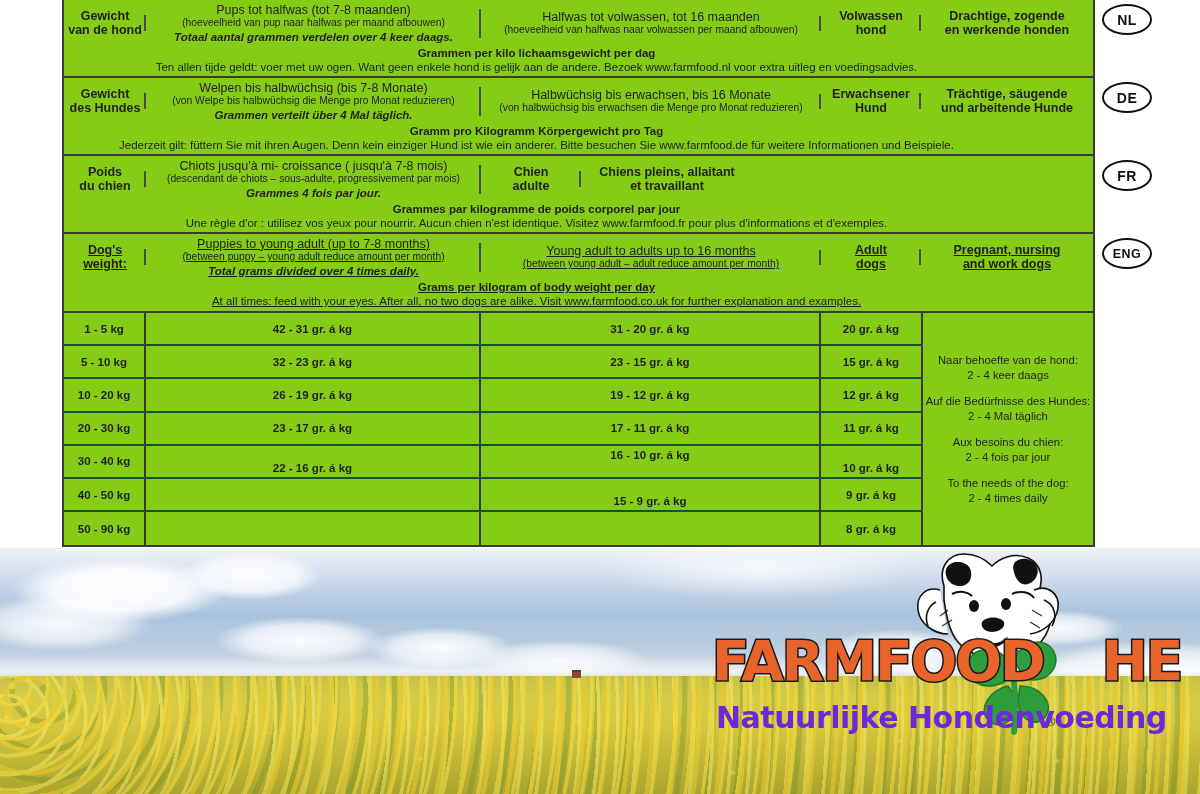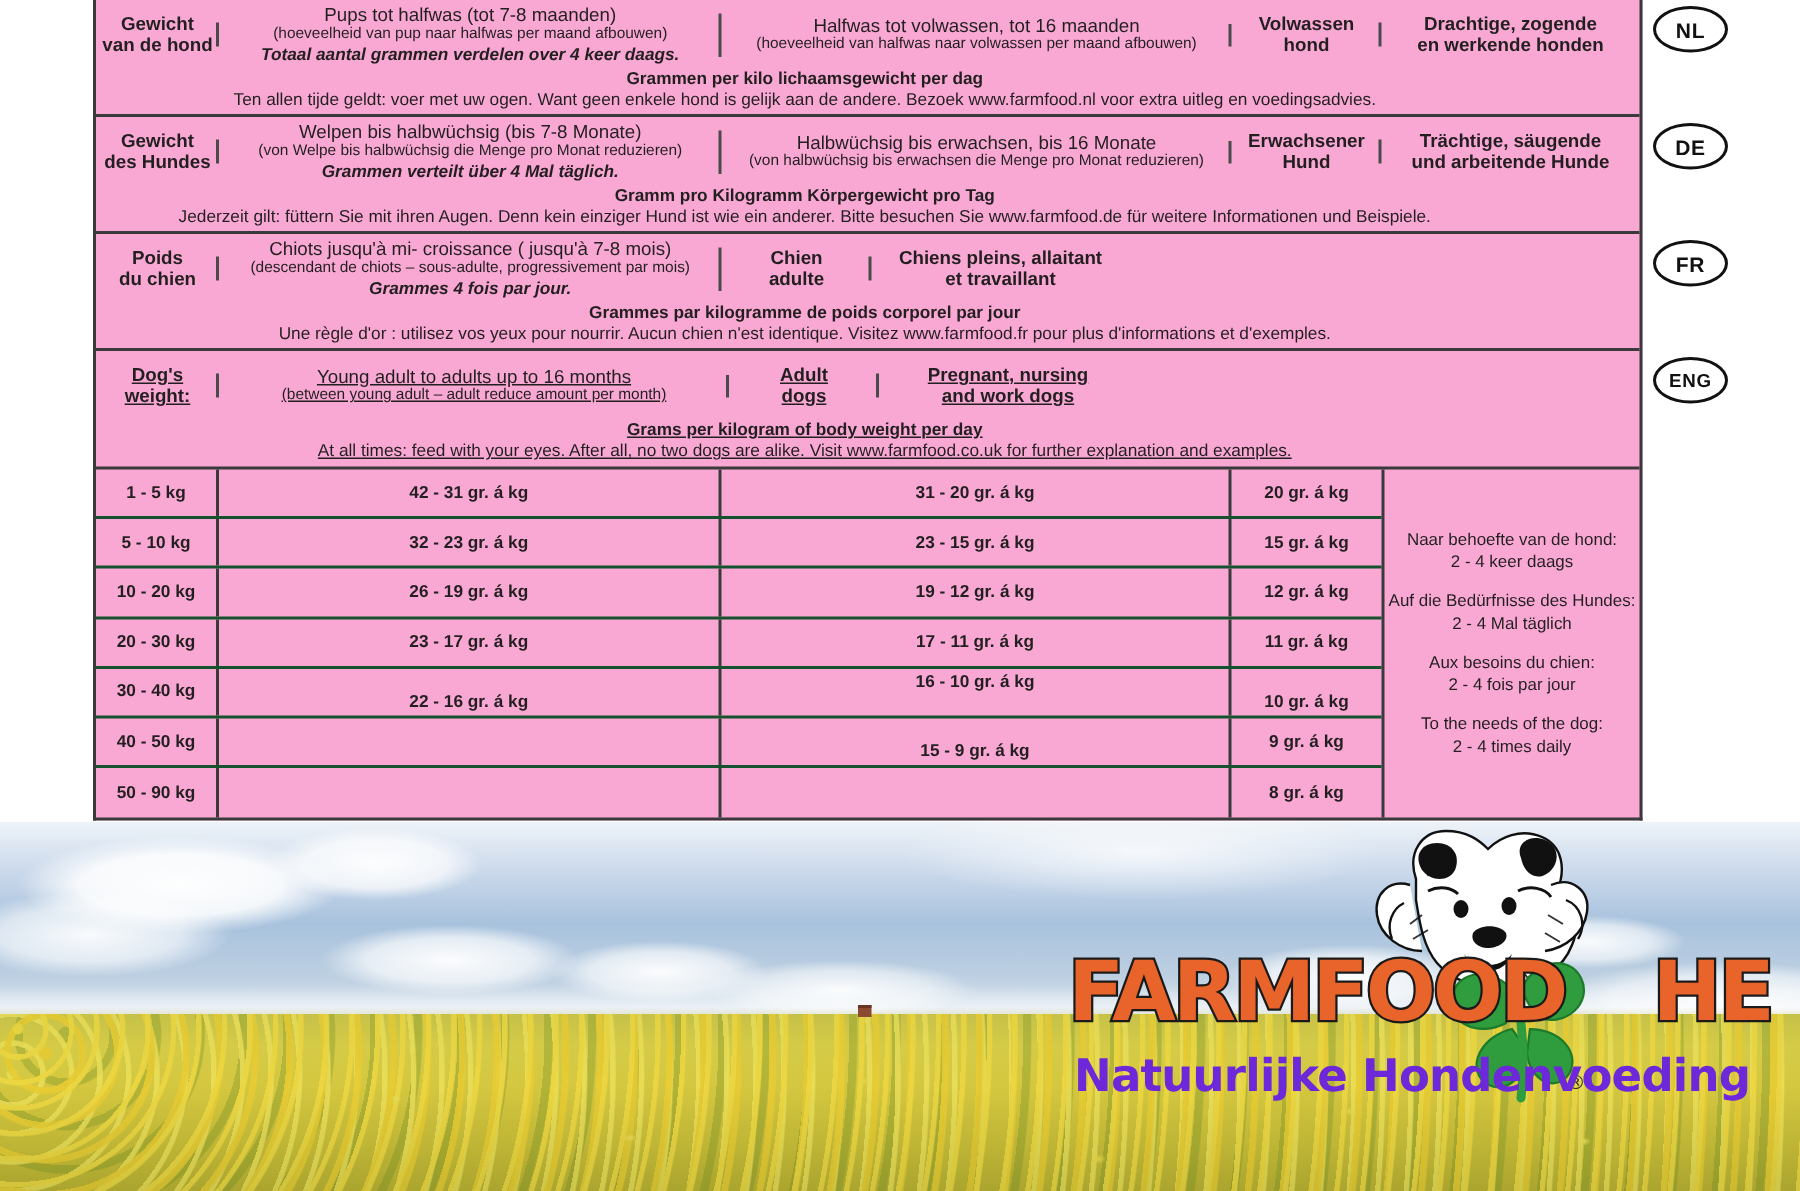--- a/index.html
+++ b/index.html
@@ -70,21 +70,21 @@
   }
   #wordmark .gap{display:inline-block;width:58px;}
   #tagline{
     position:absolute;left:14px;top:144px;width:420px;
     font-family:"DejaVu Sans",sans-serif;font-weight:700;font-size:30px;
     color:#6d28d9;white-space:nowrap;letter-spacing:-.5px;
   }
   
   #sheet{
     position:absolute;left:62px;top:0px;width:1033px;height:547px;
-    background:#f9a8d4;
+    background:#84cc16;
     border:2px solid #3a3a3a;border-top:none;
     box-sizing:border-box;
   }
   .langblock{position:relative;border-bottom:2px solid #3a3a3a;box-sizing:border-box;}
   .toprow{display:flex;align-items:center;height:46px;box-sizing:border-box;}
   .hcell{box-sizing:border-box;text-align:center;position:relative;padding:0 4px;}
   .hcell.sep::after{
     content:"";position:absolute;right:0;top:6px;bottom:6px;width:2px;background:#4a4a4a;
   }
   .c1{width:82px;}
@@ -272,20 +272,25 @@
     <div class="ruleline">Grammes par kilogramme de poids corporel par jour</div>
     <div class="advline">Une règle d'or : utilisez vos yeux pour nourrir. Aucun chien n'est identique. Visitez www.farmfood.fr pour plus d'informations et d'exemples.</div>
   </div>
 
   <div class="langblock" style="height:79px;text-decoration:underline;">
     <div class="toprow">
       <div class="hcell c1 sep ttl">
         <div style="white-space:pre-line">Dog's
 weight:</div>
       </div>
+      <div class="hcell c2 sep">
+        <div class="l1">Puppies to young adult (up to 7-8 months)</div>
+        <div class="l2">(between puppy – young adult reduce amount per month)</div>
+        <div class="l3">Total grams divided over 4 times daily.</div>
+      </div>
       <div class="hcell c3 sep">
         <div class="l1">Young adult to adults up to 16 months</div>
         <div class="l2">(between young adult – adult reduce amount per month)</div>
       </div>
       <div class="hcell c4 sep ttl">
         <div style="white-space:pre-line">Adult
 dogs</div>
       </div>
       <div class="hcell c5 ttl">
         <div style="white-space:pre-line">Pregnant, nursing

